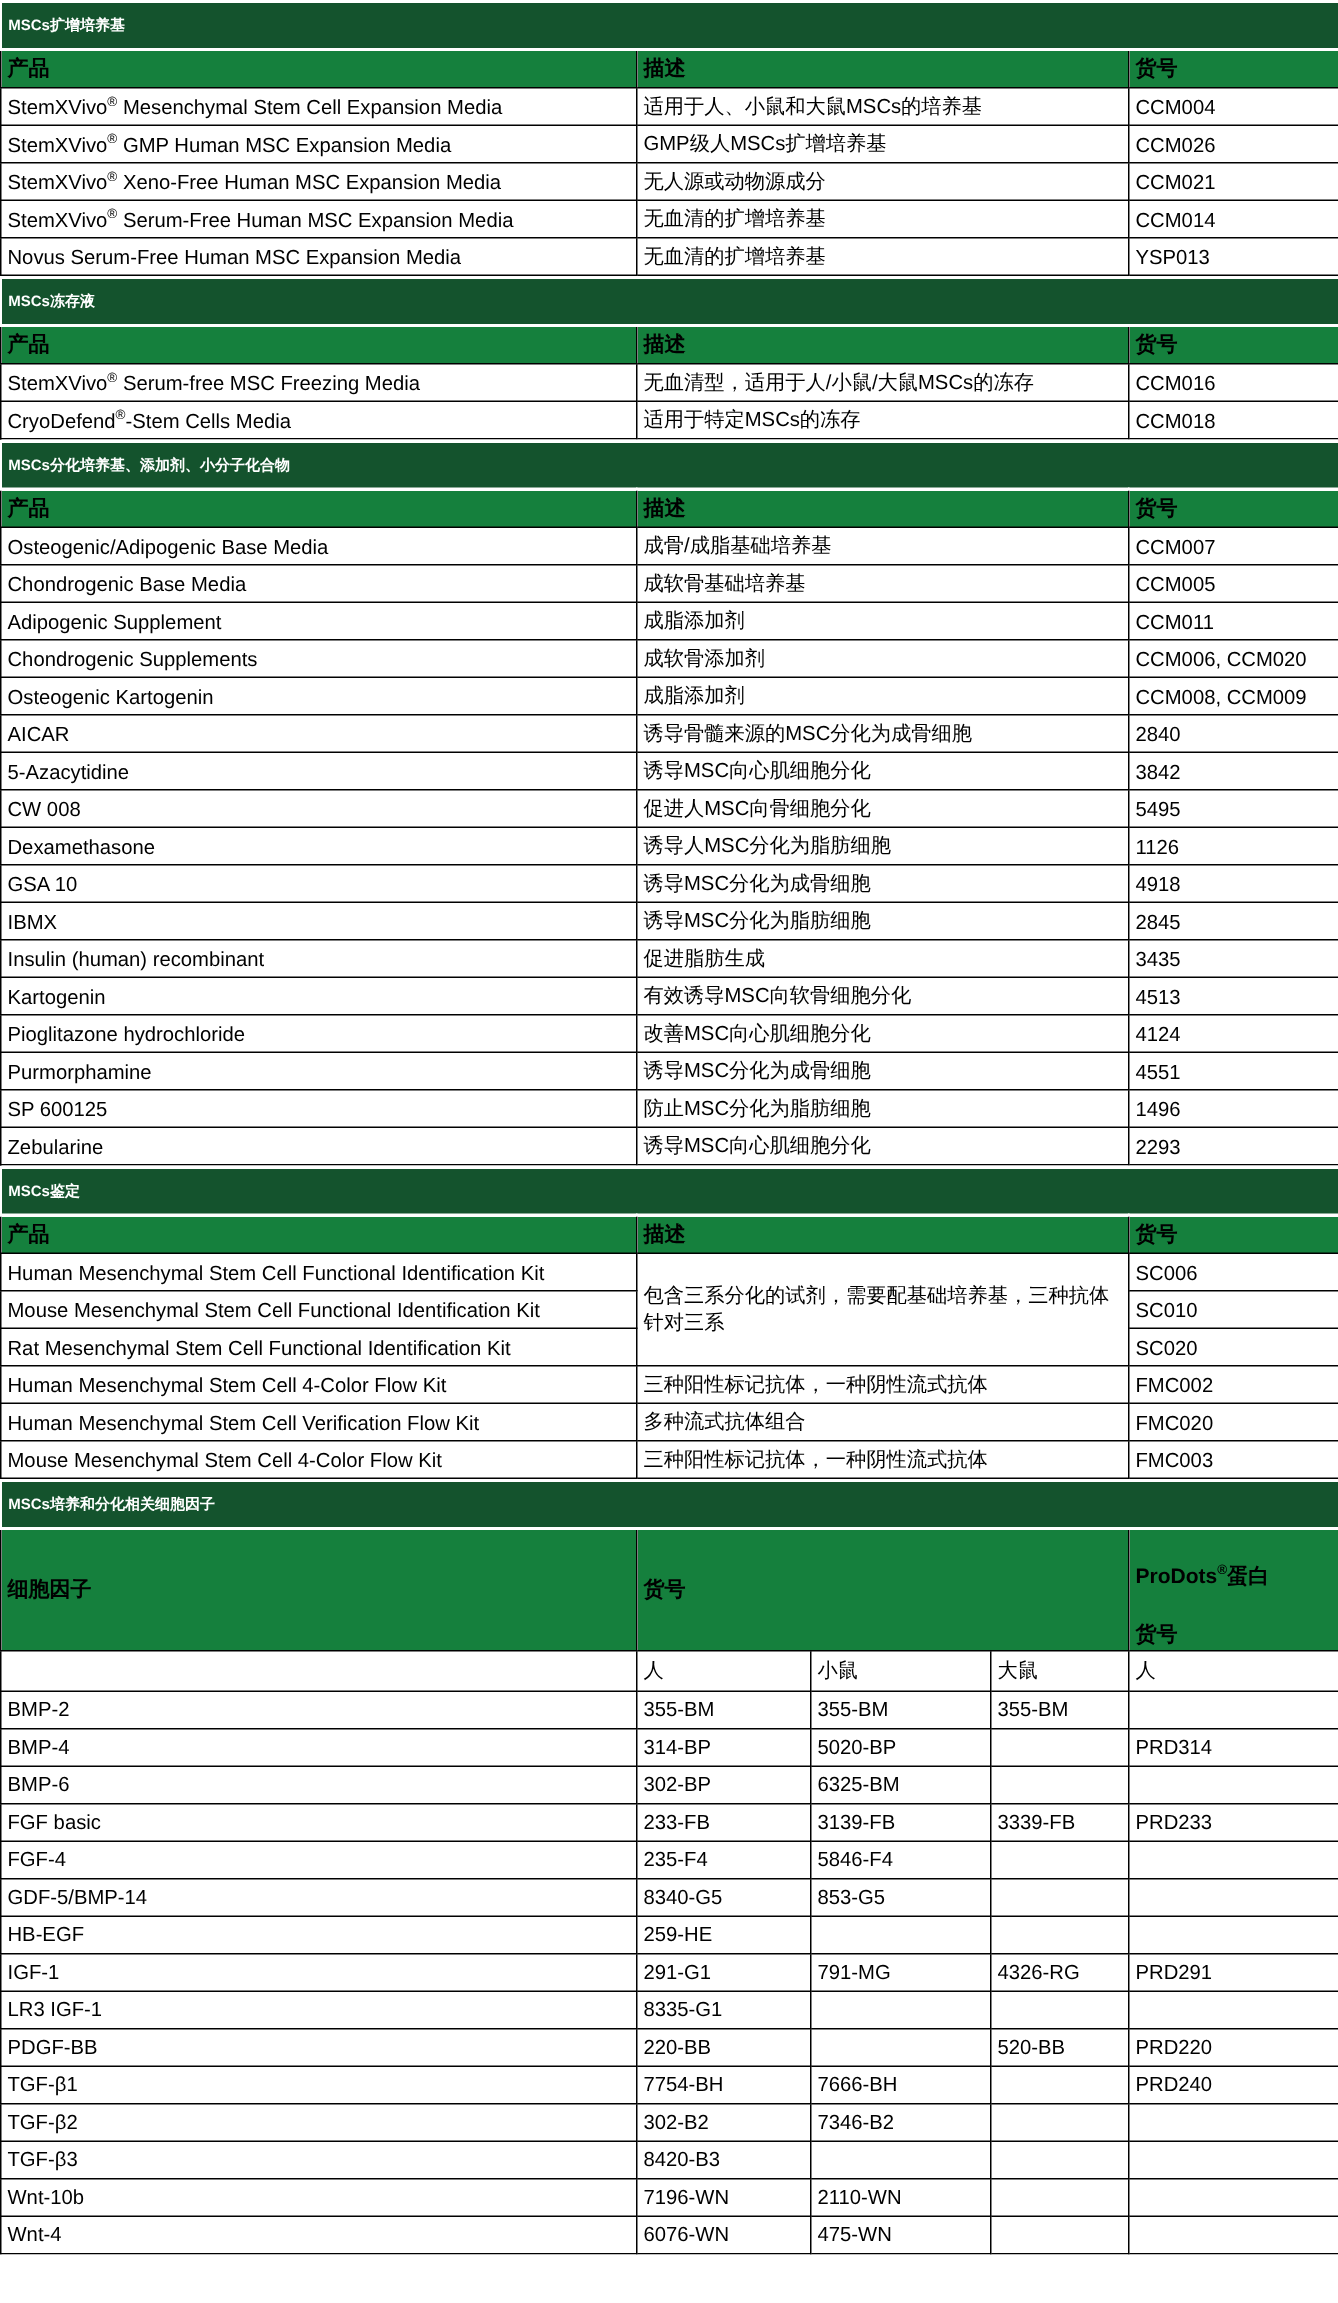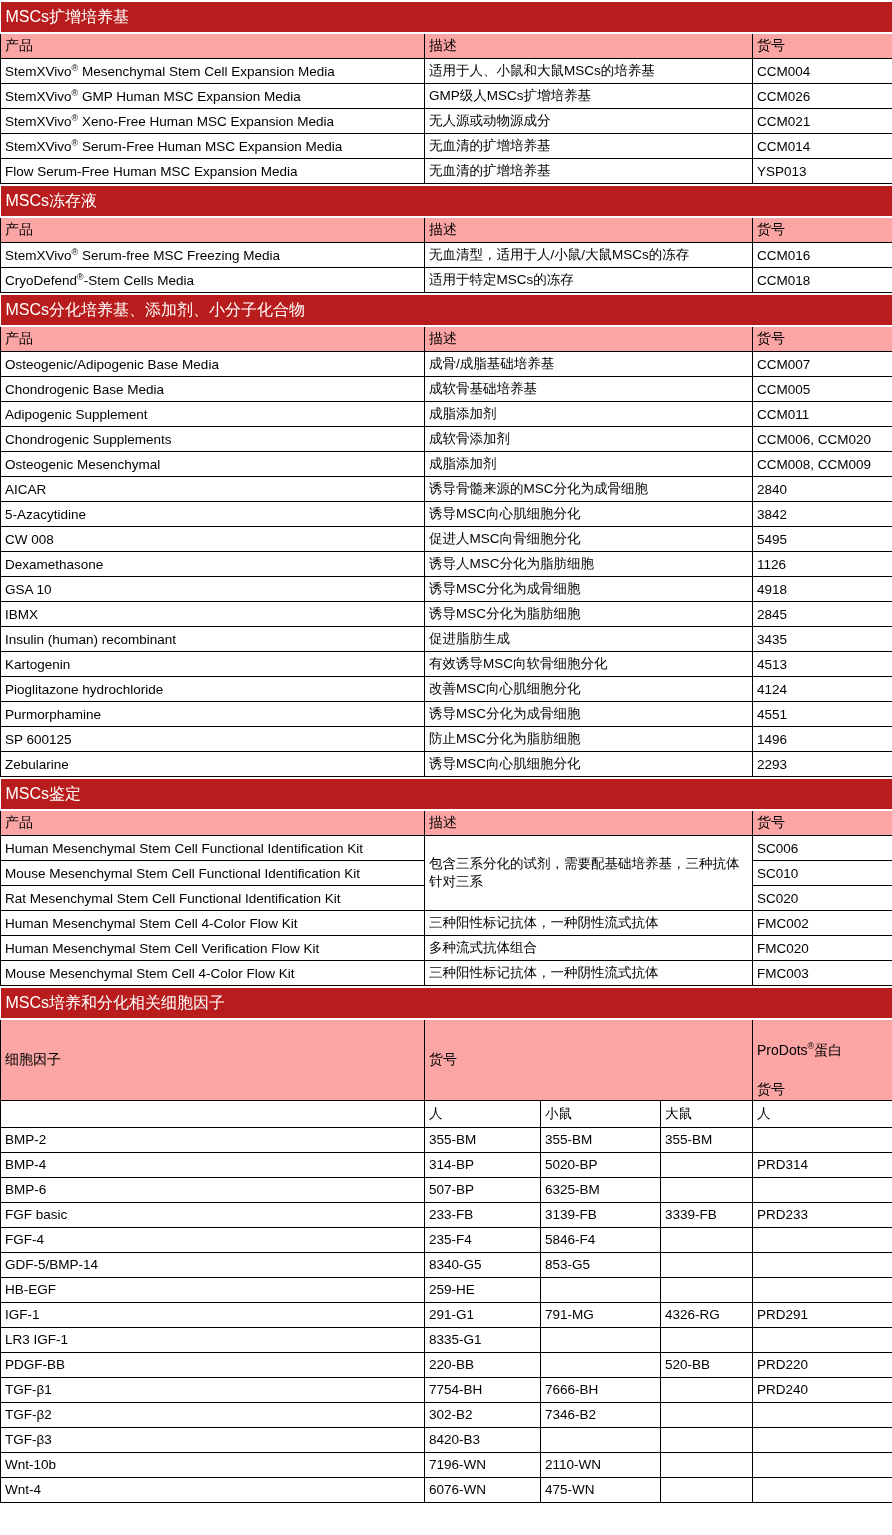--- a/index.html
+++ b/index.html
@@ -13,33 +13,33 @@
   td, th {
     border:1px solid #000;
     padding:1px 4px;
     font-size:13.5px;
     font-weight:normal;
     text-align:left;
     vertical-align:middle;
     overflow:hidden;
   }
   tr.bar th {
-    background:#b91c1c;
+    background:#14532d;
     color:#ffffff;
-    font-weight:normal;
-    font-size:16px;
+    font-weight:bold;
+    font-size:10px;
     border-left:none; border-right:none;
     border-top:2px solid #ffffff;
     border-bottom:2px solid #ffffff;
     height:26px;
     padding:2px 5px;
   }
   tr.cols th, tr.cols2 th {
-    background:#fca5a5;
-    font-weight:normal;
+    background:#15803d;
+    font-weight:bold;
     font-size:14px;
     height:22px;
   }
   tr.cols2 th { height:42px; }
   tr.sub td { height:24px; background:#ffffff; }
   tbody tr.r { height:25px;margin-left:44px; }
   td.merged { white-space:normal; vertical-align:middle; }
   sup.reg { font-size:9px; vertical-align:super; line-height:0; }
   
   col.c-prod { width:424px; }
@@ -92,21 +92,21 @@
           <td>CCM021</td>
         </tr>
 
         <tr class="r">
           <td>StemXVivo<sup class="reg">®</sup> Serum-Free Human MSC Expansion Media</td>
           <td>无血清的扩增培养基</td>
           <td>CCM014</td>
         </tr>
 
         <tr class="r">
-          <td>Flow Serum-Free Human MSC Expansion Media</td>
+          <td>Novus Serum-Free Human MSC Expansion Media</td>
           <td>无血清的扩增培养基</td>
           <td>YSP013</td>
         </tr>
 
     </tbody>
   </table>
 
   <table>
     <colgroup>
         <col class="c-prod">
@@ -176,21 +176,21 @@
           <td>CCM011</td>
         </tr>
 
         <tr class="r">
           <td>Chondrogenic Supplements</td>
           <td>成软骨添加剂</td>
           <td>CCM006, CCM020</td>
         </tr>
 
         <tr class="r">
-          <td>Osteogenic Mesenchymal</td>
+          <td>Osteogenic Kartogenin</td>
           <td>成脂添加剂</td>
           <td>CCM008, CCM009</td>
         </tr>
 
         <tr class="r">
           <td>AICAR</td>
           <td>诱导骨髓来源的MSC分化为成骨细胞</td>
           <td>2840</td>
         </tr>
 
@@ -357,21 +357,21 @@
         <tr class="r">
           <td>BMP-4</td>
           <td>314-BP</td>
           <td>5020-BP</td>
           <td></td>
           <td>PRD314</td>
         </tr>
 
         <tr class="r">
           <td>BMP-6</td>
-          <td>507-BP</td>
+          <td>302-BP</td>
           <td>6325-BM</td>
           <td></td>
           <td></td>
         </tr>
 
 
         <tr class="r">
           <td>FGF basic</td>
           <td>233-FB</td>
           <td>3139-FB</td>

